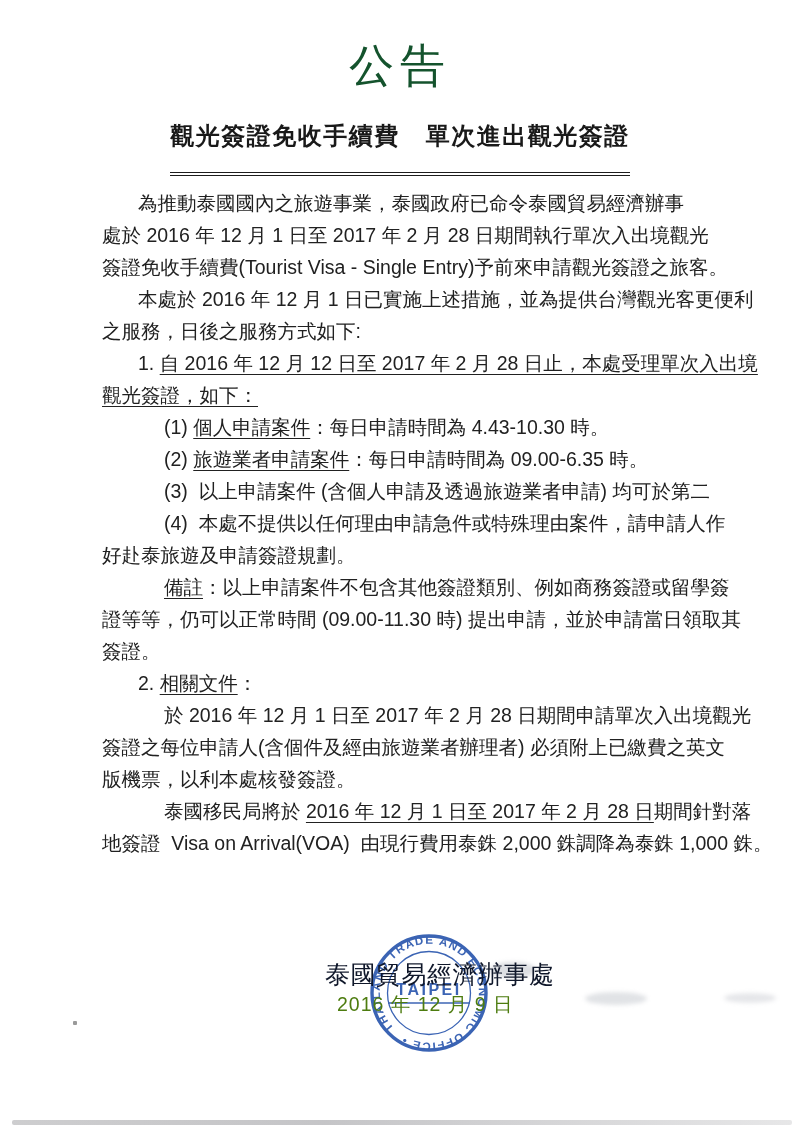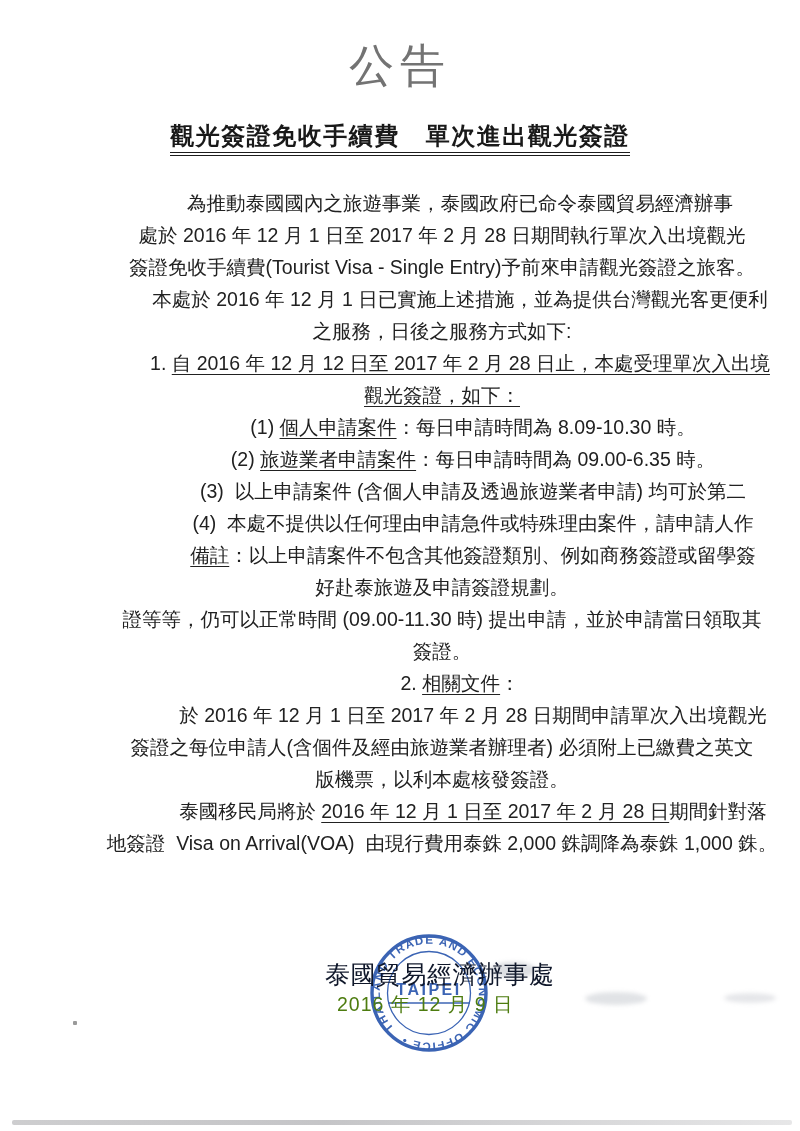--- a/index.html
+++ b/index.html
@@ -5,33 +5,33 @@
   html,body{margin:0;padding:0;}
   body{
     width:800px;height:1131px;position:relative;background:#ffffff;
     font-family:"Liberation Sans","DejaVu Sans",sans-serif;
     color:#1f1f1f;overflow:hidden;
     -webkit-font-smoothing:antialiased;
   }
   .page{position:absolute;inset:0;}
   .doc-title{
     position:absolute;left:0;top:36px;width:800px;text-align:center;
-    font-size:45px;font-weight:500;letter-spacing:6px;color:#737373;
+    font-size:45px;font-weight:500;letter-spacing:6px;color:#14532d;
   }
   .doc-subtitle-wrap{
     position:absolute;left:0;top:120px;width:800px;text-align:center;
   }
   .doc-subtitle{
     display:inline-flex;column-gap:26px;
     font-size:24px;font-weight:bold;letter-spacing:1.5px;color:#191919;
-    border-bottom:4px double #1c1c1c;padding-bottom:0;
+    border-bottom:4px double #1c1c1c;padding-bottom:20px;
   }
   .doc-lines{
     position:absolute;left:102px;top:187px;width:680px;
-    font-size:19.5px;line-height:32px;color:#212121;text-align:center;
+    font-size:19.5px;line-height:32px;color:#212121;
   }
   .line{white-space:pre;min-height:32px;}
   .ind-p{padding-left:36px;}
   .ind-s{padding-left:62px;}
   .b{font-weight:normal;}
   .u{text-decoration:underline;text-underline-offset:4px;text-decoration-thickness:1.3px;}
   
   .stamp{position:absolute;left:367px;top:931px;width:124px;height:124px;z-index:1;opacity:.92;}
   .stamp svg{display:block;}
   .stamp-office-name{
@@ -68,26 +68,26 @@
   </div>
 
   <div class="doc-lines" id="doc-lines">
       <div class="line ind-p"><span class="">為推動泰國國內之旅遊事業，泰國政府已命令泰國貿易經濟辦事</span></div>
       <div class="line ind-n"><span class="">處於 2016 年 12 月 1 日至 2017 年 2 月 28 日期間執行單次入出境觀光</span></div>
       <div class="line ind-n"><span class="">簽證免收手續費(Tourist Visa - Single Entry)予前來申請觀光簽證之旅客。</span></div>
       <div class="line ind-p"><span class="">本處於 2016 年 12 月 1 日已實施上述措施，並為提供台灣觀光客更便利</span></div>
       <div class="line ind-n"><span class="">之服務，日後之服務方式如下:</span></div>
       <div class="line ind-p"><span class="">1. </span><span class="b u">自 2016 年 12 月 12 日至 2017 年 2 月 28 日止，本處受理單次入出境</span></div>
       <div class="line ind-n"><span class="b u">觀光簽證，如下：</span></div>
-      <div class="line ind-s"><span class="">(1) </span><span class="u">個人申請案件</span><span class="">：每日申請時間為 </span><span class="b ">8.09-10.30</span><span class=""> 時。</span></div>
+      <div class="line ind-s"><span class="">(1) </span><span class="u">個人申請案件</span><span class="">：每日申請時間為 </span><span class="b ">4.43-10.30</span><span class=""> 時。</span></div>
       <div class="line ind-s"><span class="">(2) </span><span class="u">旅遊業者申請案件</span><span class="">：每日申請時間為 </span><span class="b ">09.00-6.35</span><span class=""> 時。</span></div>
       <div class="line ind-s"><span class="">(3)  以上申請案件 (含個人申請及透過旅遊業者申請) 均可於第二</span></div>
       <div class="line ind-s"><span class="">(4)  本處不提供以任何理由申請急件或特殊理由案件，請申請人作</span></div>
+      <div class="line ind-n"><span class="">好赴泰旅遊及申請簽證規劃。</span></div>
       <div class="line ind-s"><span class="u">備註</span><span class="">：以上申請案件不包含其他簽證類別、例如商務簽證或留學簽</span></div>
-      <div class="line ind-n"><span class="">好赴泰旅遊及申請簽證規劃。</span></div>
       <div class="line ind-n"><span class="">證等等，仍可以正常時間 (09.00-11.30 時) 提出申請，並於申請當日領取其</span></div>
       <div class="line ind-n"><span class="">簽證。</span></div>
       <div class="line ind-p"><span class="">2. </span><span class="b u">相關文件</span><span class="b ">：</span></div>
       <div class="line ind-s"><span class="">於 2016 年 12 月 1 日至 2017 年 2 月 28 日期間申請單次入出境觀光</span></div>
       <div class="line ind-n"><span class="">簽證之每位申請人(含個件及經由旅遊業者辦理者) 必須附上已繳費之英文</span></div>
       <div class="line ind-n"><span class="">版機票，以利本處核發簽證。</span></div>
       <div class="line ind-s"><span class="">泰國移民局將於 </span><span class="b u">2016 年 12 月 1 日至 2017 年 2 月 28 日</span><span class="">期間針對落</span></div>
       <div class="line ind-n"><span class="">地簽證  Visa on Arrival(VOA)  由現行費用泰銖 2,000 銖調降為泰銖 1,000 銖。</span></div>
     </div>
 

